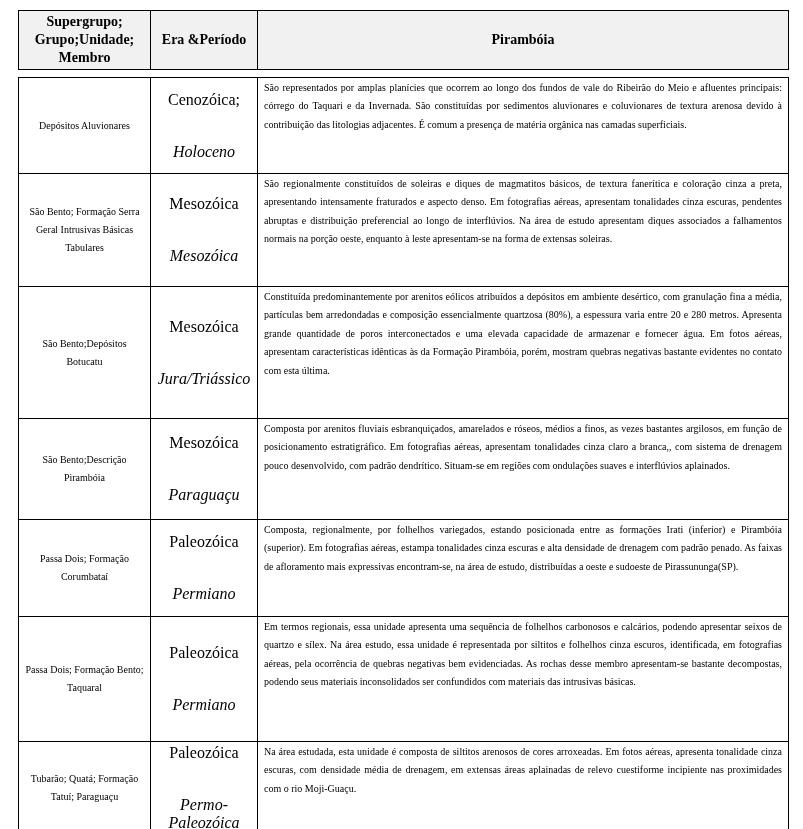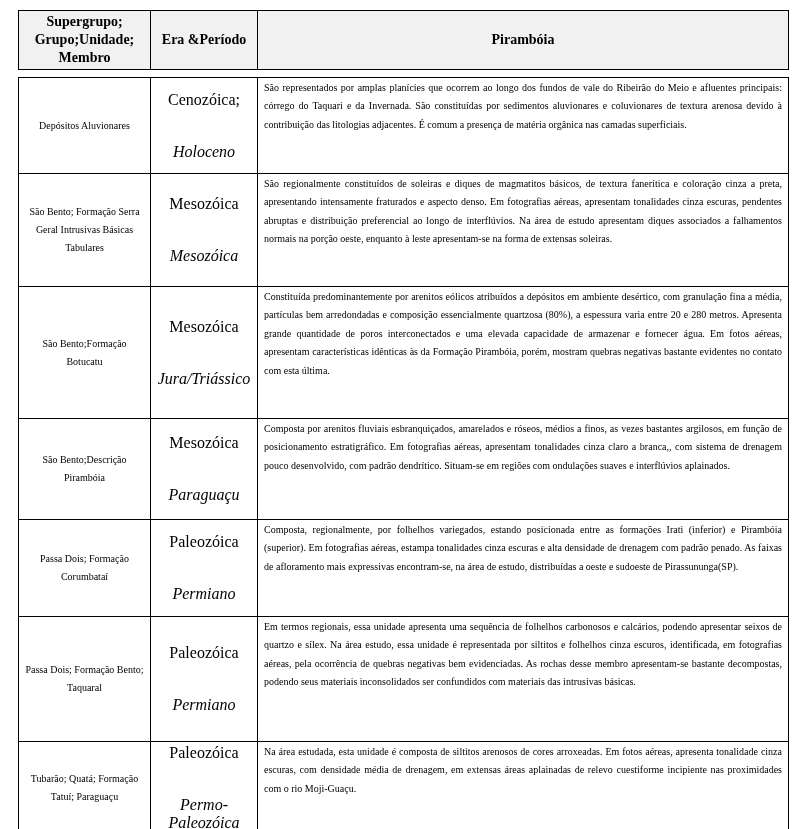--- a/index.html
+++ b/index.html
@@ -116,21 +116,21 @@
     <tr style="height:113px">
       <td class="c1">São Bento; Formação Serra Geral Intrusivas Básicas Tabulares</td>
       <td class="c2">
         <div class="era">Mesozóica</div>
         <div class="per">Mesozóica</div>
       </td>
       <td class="c3">São regionalmente constituídos de soleiras e diques de magmatitos básicos, de textura fanerítica e coloração cinza a preta, apresentando intensamente fraturados e aspecto denso. Em fotografias aéreas, apresentam tonalidades cinza escuras, pendentes abruptas e distribuição preferencial ao longo de interflúvios. Na área de estudo apresentam diques associados a falhamentos normais na porção oeste, enquanto à leste apresentam-se na forma de extensas soleiras.</td>
     </tr>
 
     <tr style="height:132px">
-      <td class="c1">São Bento;Formação Botucatu</td>
+      <td class="c1">São Bento;Depósitos Botucatu</td>
       <td class="c2">
         <div class="era">Mesozóica</div>
         <div class="per">Jura/Triássico</div>
       </td>
       <td class="c3">Constituída predominantemente por arenitos eólicos atribuídos a depósitos em ambiente desértico, com granulação fina a média, partículas bem arredondadas e composição essencialmente quartzosa (80%), a espessura varia entre 20 e 280 metros. Apresenta grande quantidade de poros interconectados e uma elevada capacidade de armazenar e fornecer água. Em fotos aéreas, apresentam características idênticas às da Formação Pirambóia, porém, mostram quebras negativas bastante evidentes no contato com esta última.</td>
     </tr>
 
     <tr style="height:101px">
       <td class="c1">São Bento;Descrição Pirambóia</td>
       <td class="c2">

